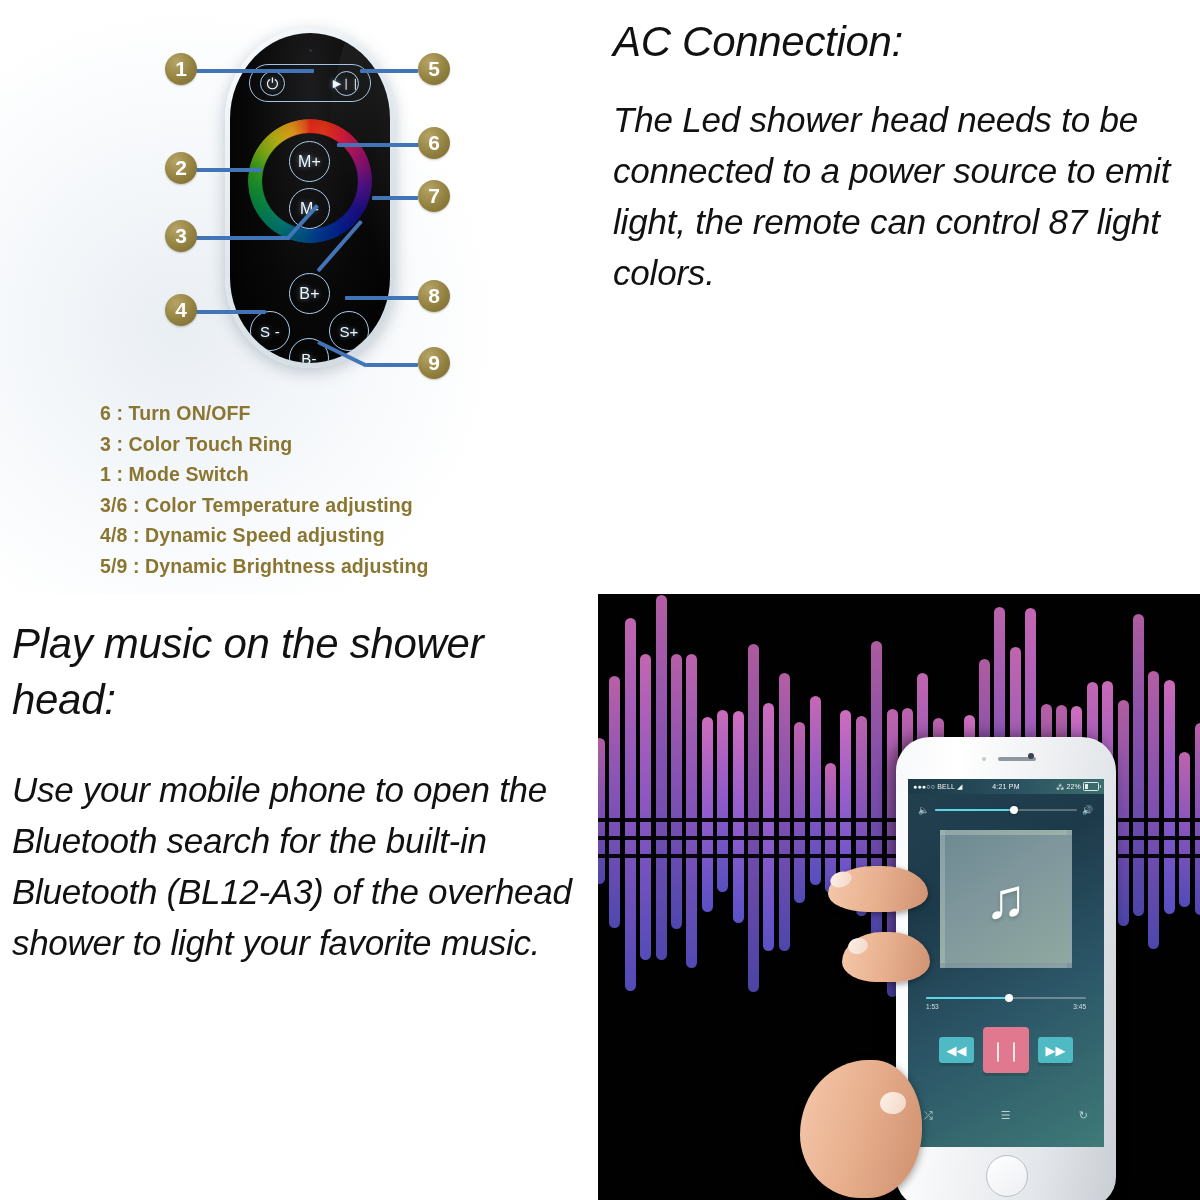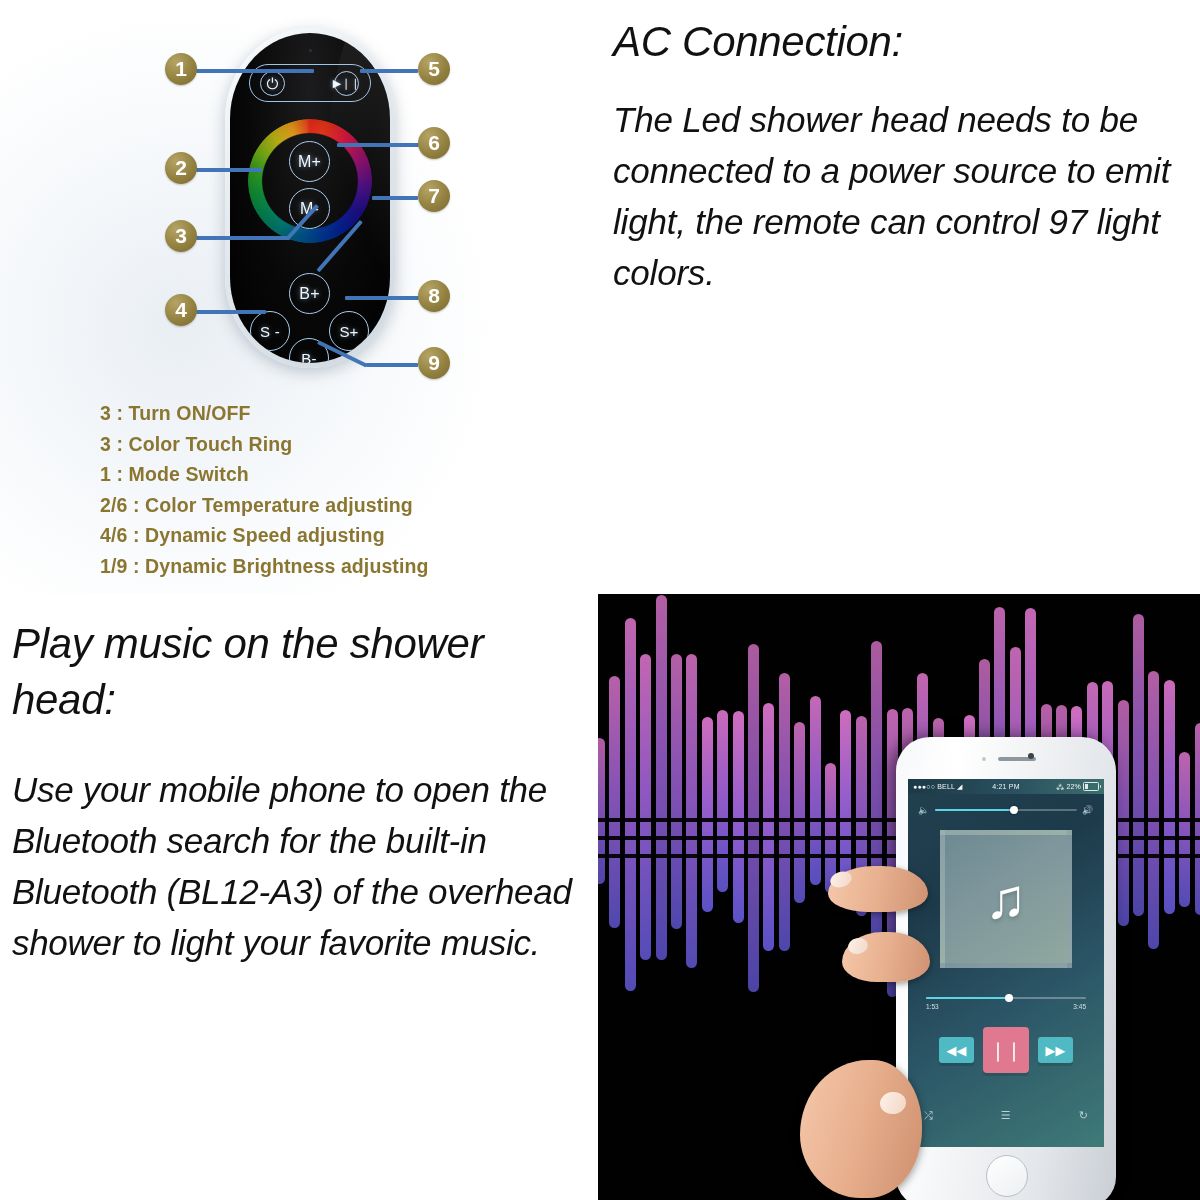--- a/index.html
+++ b/index.html
@@ -291,32 +291,32 @@
       <span>7</span>
       </div>
     <div class="bullet" style="left:418px;top:280px;">
       <span>8</span>
       </div>
     <div class="bullet" style="left:418px;top:347px;">
       <span>9</span>
       </div>
 
     <div class="legend">
-      <div class="legend-row">3 : Turn ON/OFF</div>
+      <div class="legend-row">6 : Turn ON/OFF</div>
       <div class="legend-row">3 : Color Touch Ring</div>
       <div class="legend-row">1 : Mode Switch</div>
-      <div class="legend-row">2/6 : Color Temperature adjusting</div>
-      <div class="legend-row">4/6 : Dynamic Speed adjusting</div>
-      <div class="legend-row">1/9 : Dynamic Brightness adjusting</div>
+      <div class="legend-row">3/6 : Color Temperature adjusting</div>
+      <div class="legend-row">4/8 : Dynamic Speed adjusting</div>
+      <div class="legend-row">5/9 : Dynamic Brightness adjusting</div>
     </div>
   </div>
 
   <div class="ac-panel">
     <div class="ac-title">AC Connection:</div>
-    <div class="ac-body">The Led shower head needs to be connected to a power source to emit light, the remote can control 97 light colors.</div>
+    <div class="ac-body">The Led shower head needs to be connected to a power source to emit light, the remote can control 87 light colors.</div>
   </div>
 
   <div class="pm-panel">
     <div class="pm-title">Play music on the shower head:</div>
     <div class="pm-body">Use your mobile phone to open the Bluetooth search for the built-in Bluetooth (BL12-A3) of the overhead shower to light your favorite music.</div>
   </div>
 
   <div class="music-panel">
     <div class="eq" id="eq">
         <div class="eq-bar" style="left: -4px; top: 143.588px; width: 11px; height: 146.699px; background: linear-gradient(196.591deg, rgb(211, 111, 192) 0%, rgb(154, 95, 208) 45%, rgb(91, 82, 201) 100%); opacity: 0.84;"></div>

